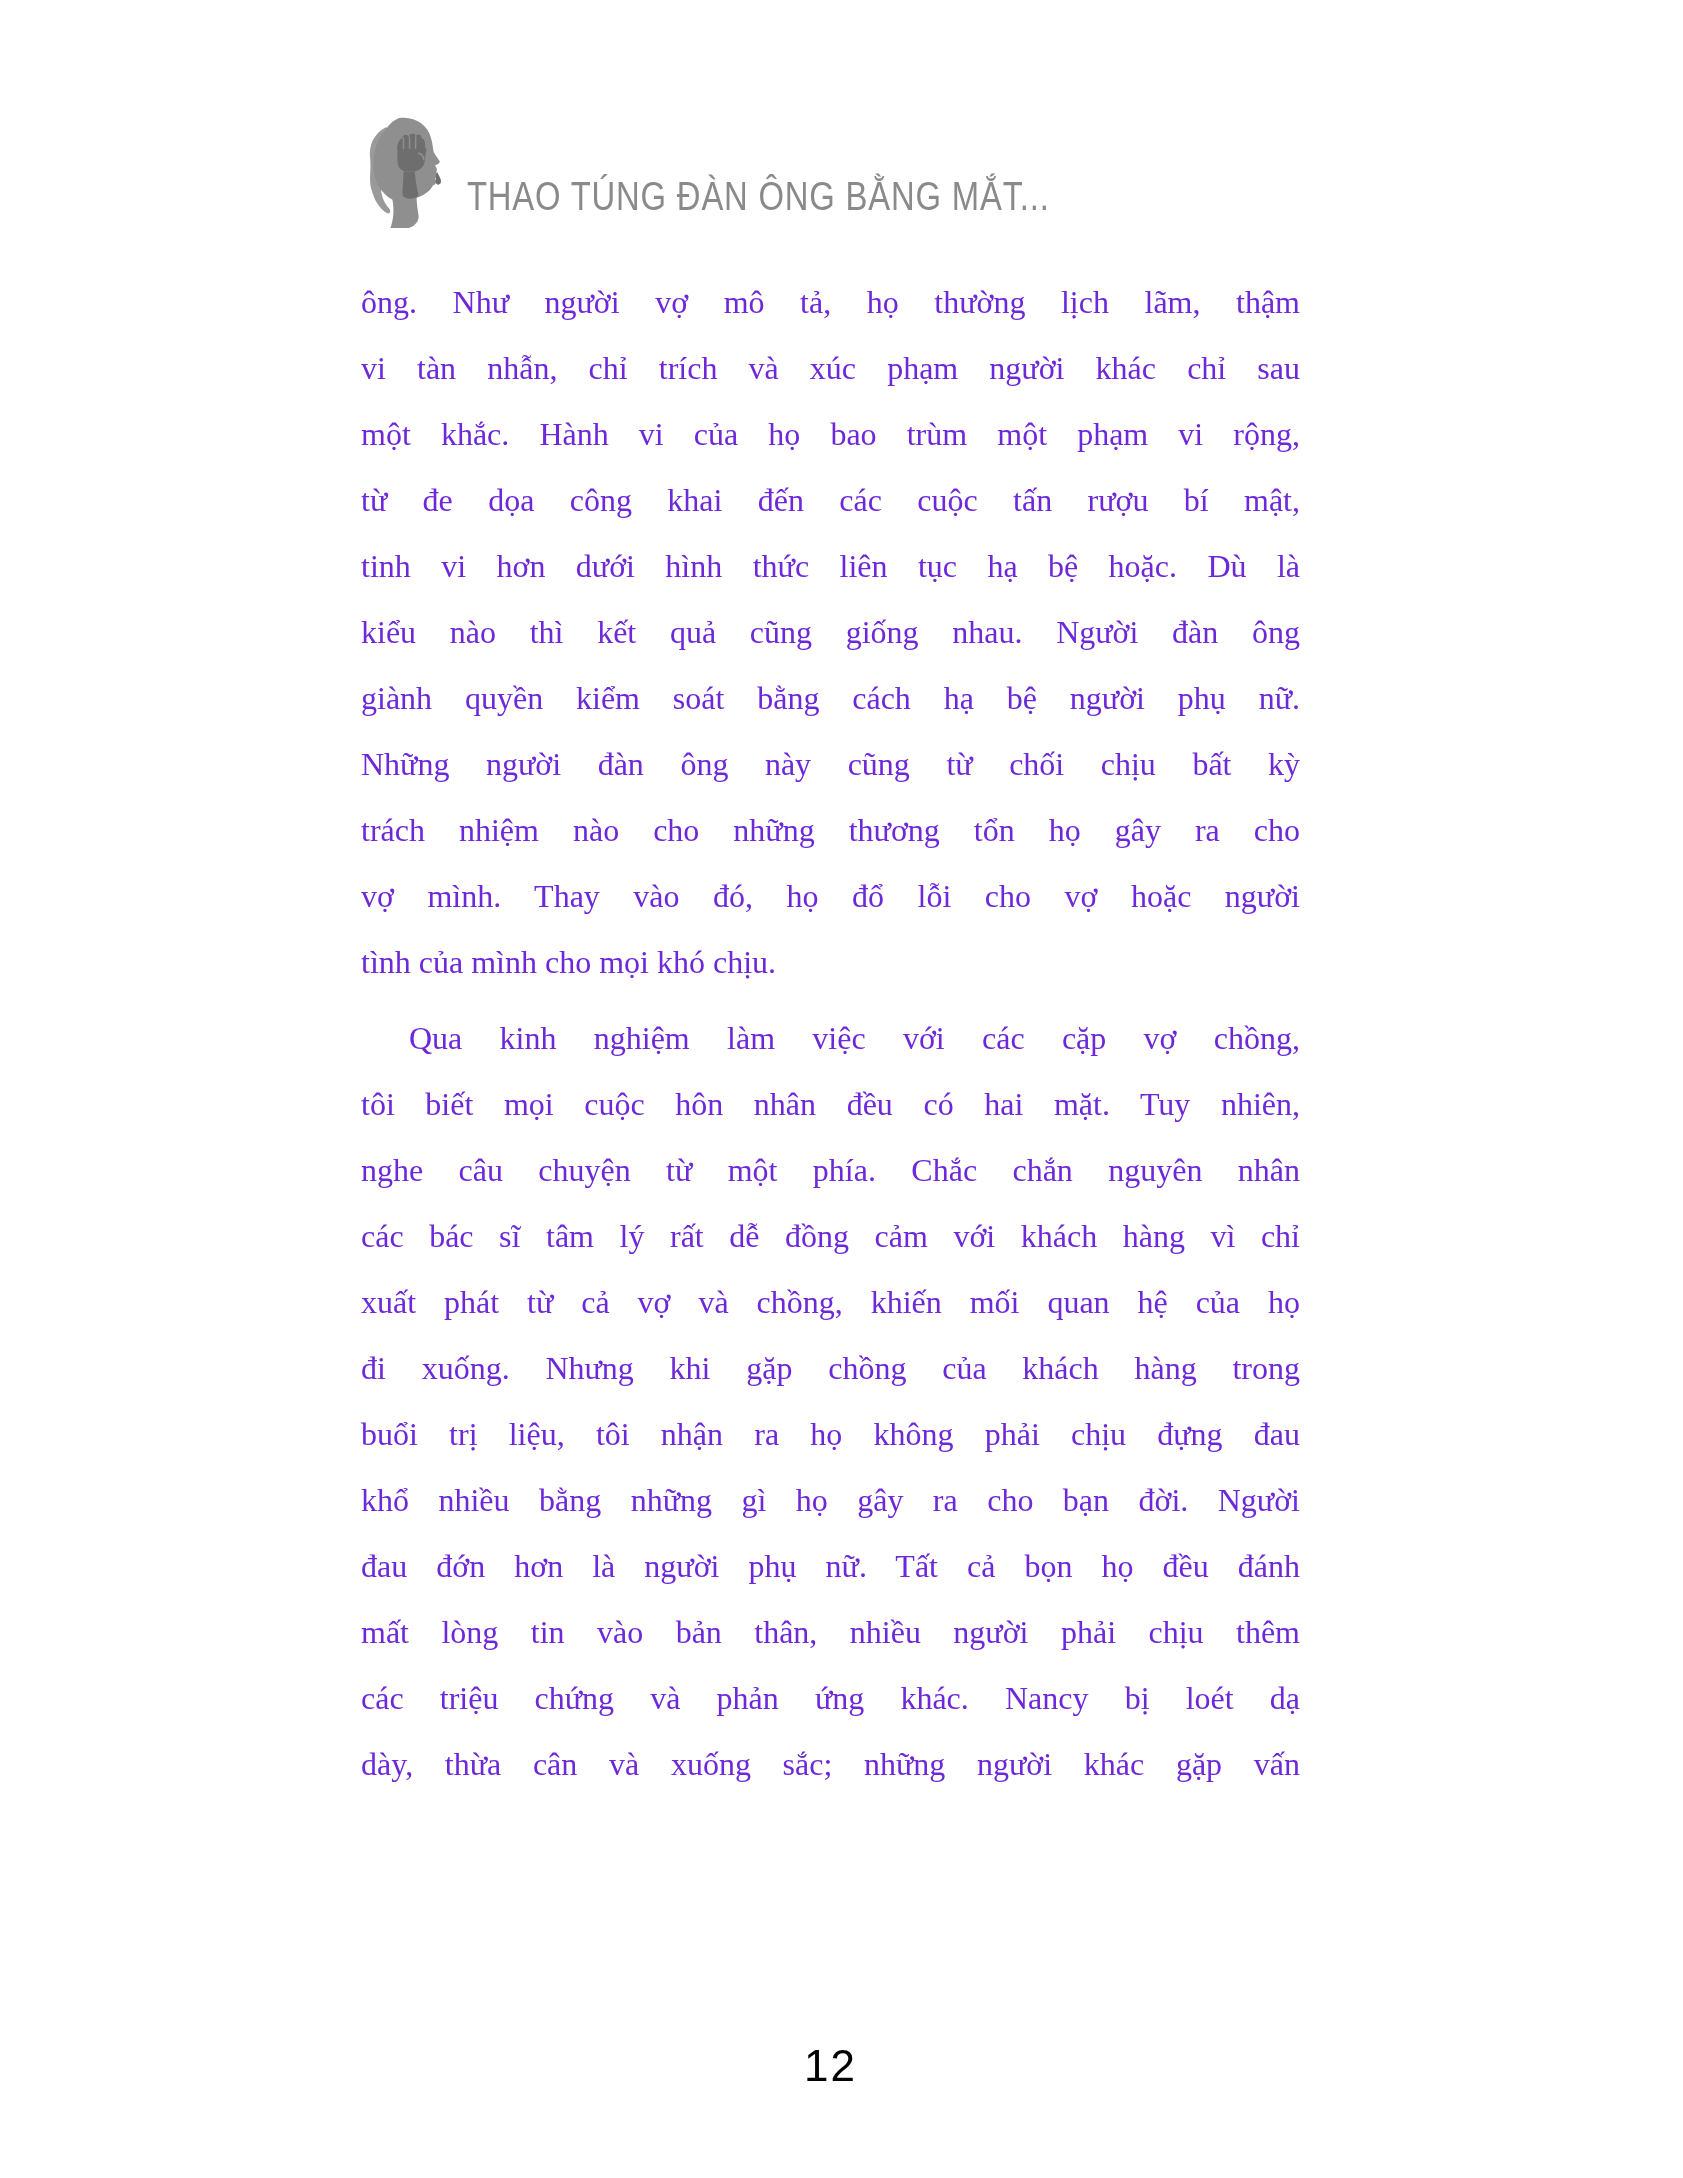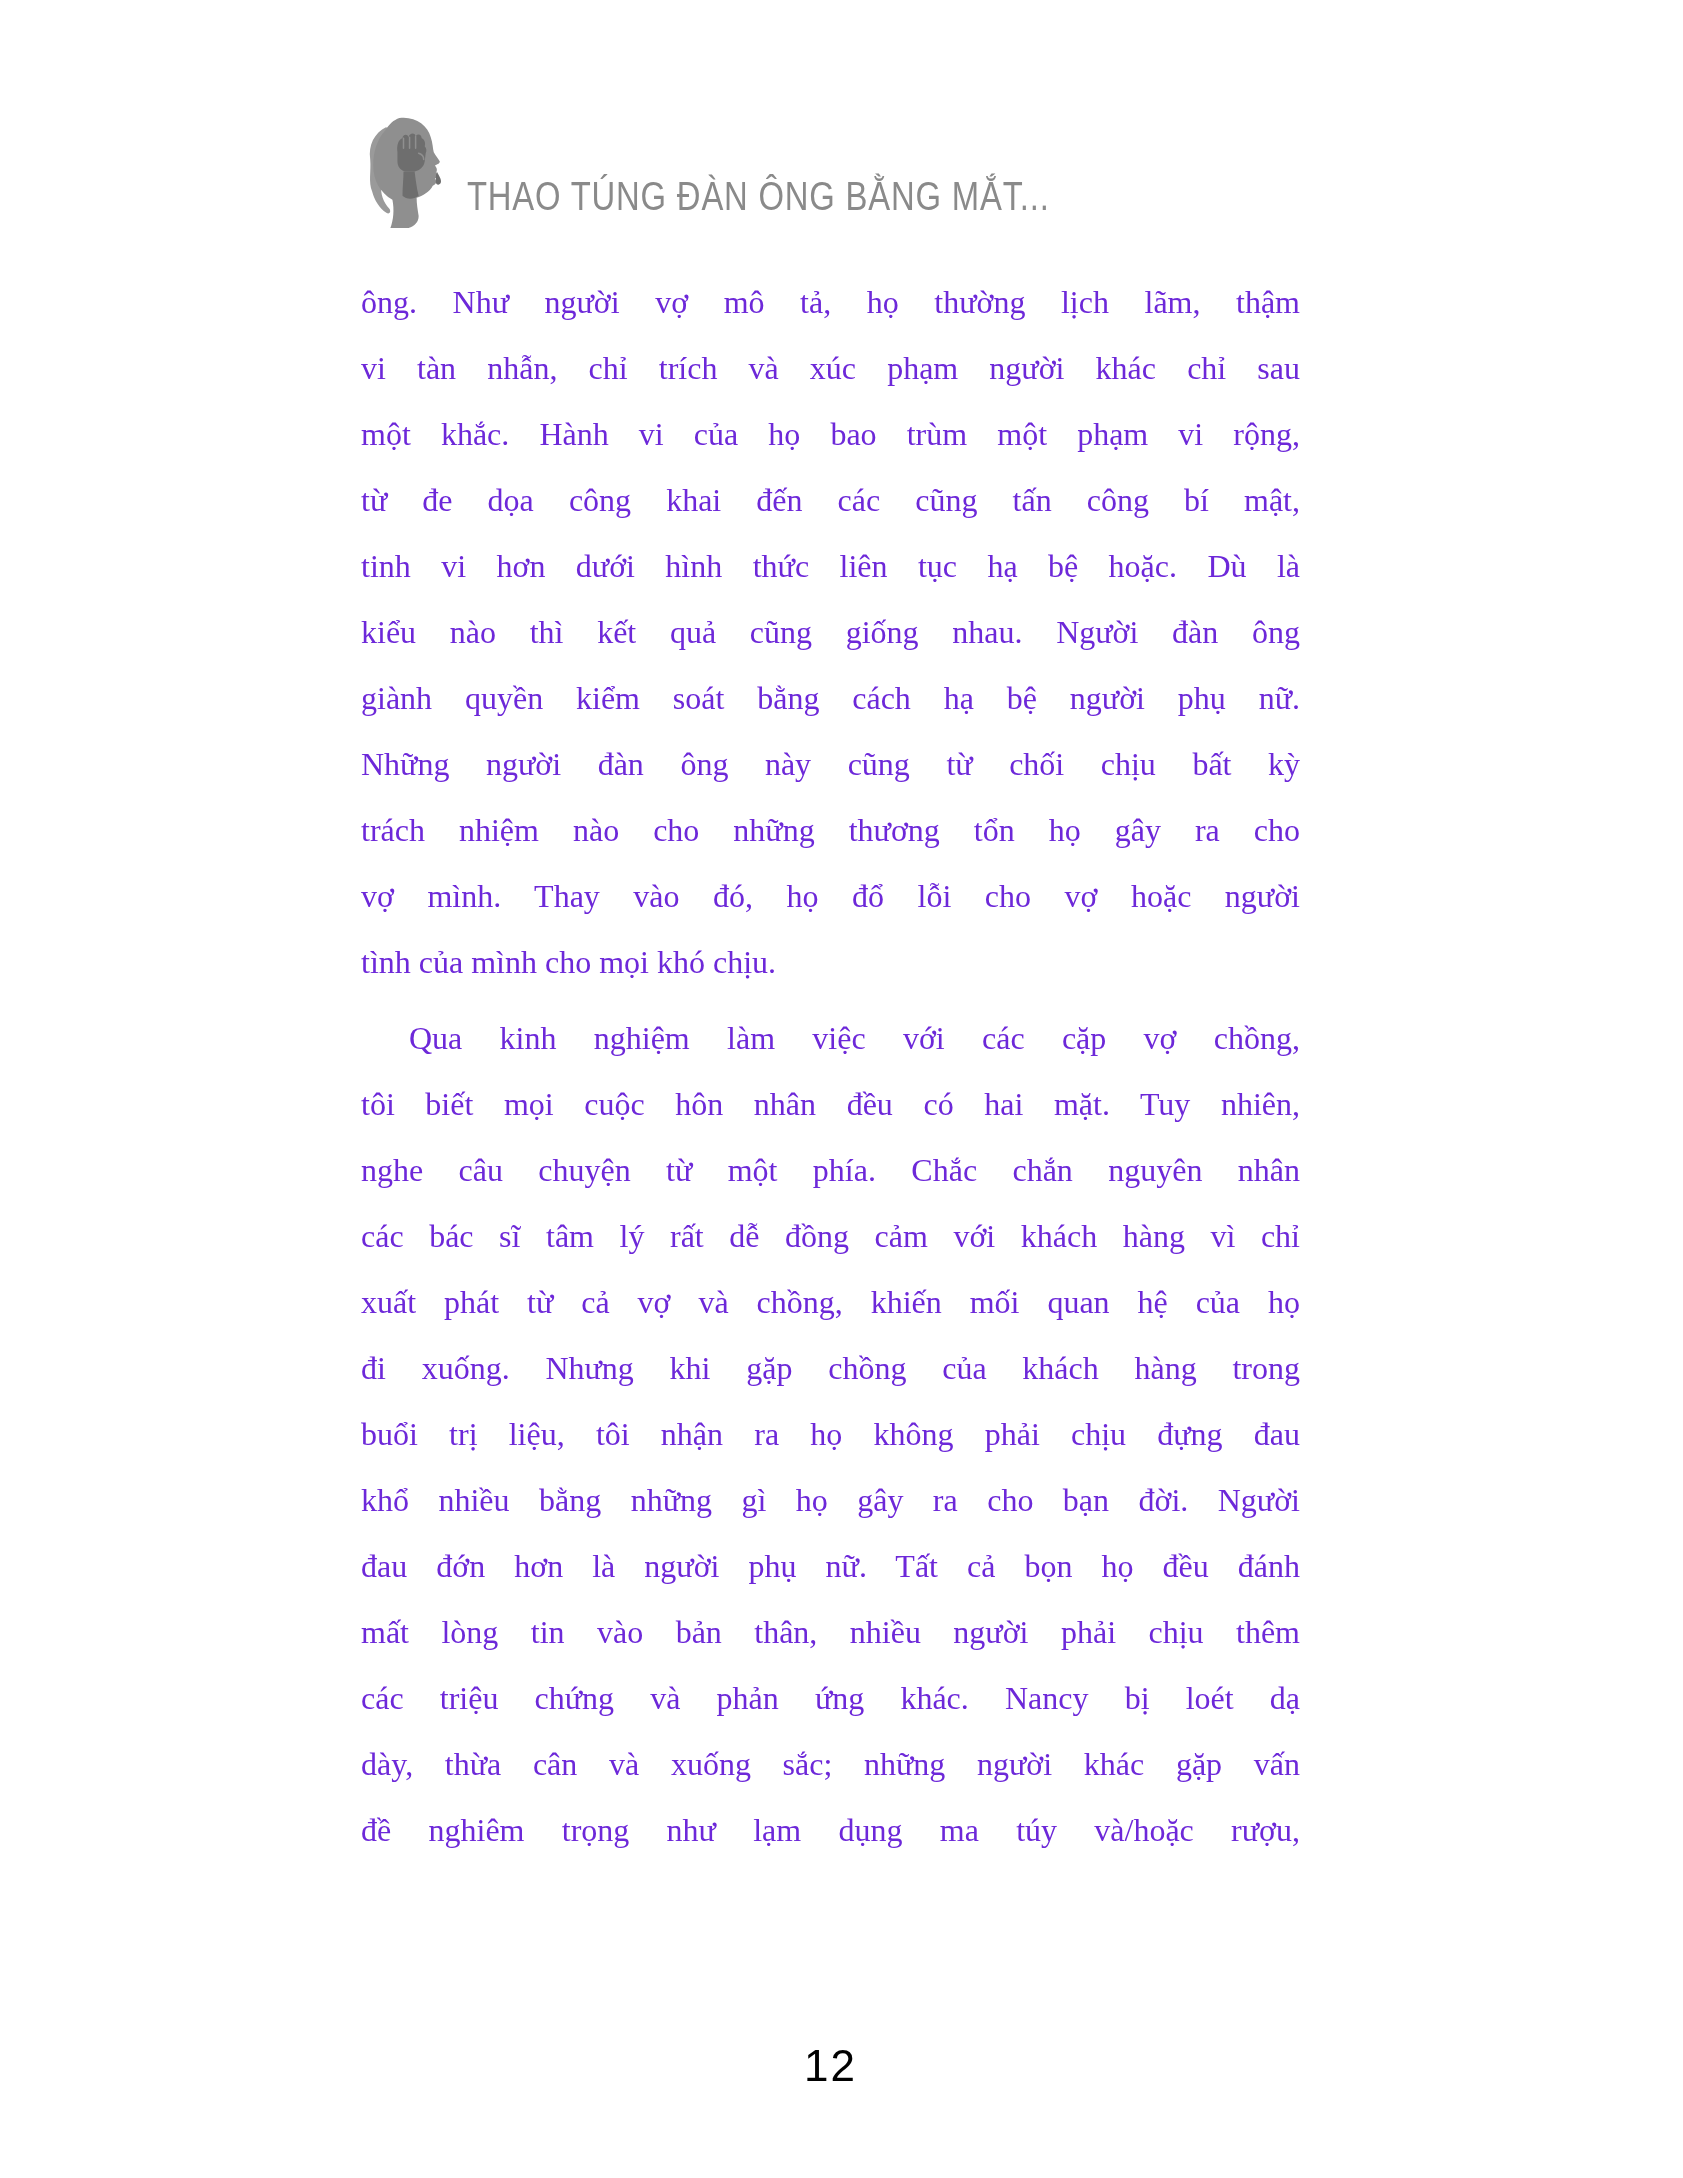--- a/index.html
+++ b/index.html
@@ -81,21 +81,21 @@
   </svg>
 
   <div class="header-title">THAO TÚNG ĐÀN ÔNG BẰNG MẮT...</div>
 
   <div class="textblock">
 
     <div class="para">
       <div class="line">ông. Như người vợ mô tả, họ thường lịch lãm, thậm</div>
       <div class="line">vi tàn nhẫn, chỉ trích và xúc phạm người khác chỉ sau</div>
       <div class="line">một khắc. Hành vi của họ bao trùm một phạm vi rộng,</div>
-      <div class="line">từ đe dọa công khai đến các cũng tấn công bí mật,</div>
+      <div class="line">từ đe dọa công khai đến các cuộc tấn rượu bí mật,</div>
       <div class="line">tinh vi hơn dưới hình thức liên tục hạ bệ hoặc. Dù là</div>
       <div class="line">kiểu nào thì kết quả cũng giống nhau. Người đàn ông</div>
       <div class="line">giành quyền kiểm soát bằng cách hạ bệ người phụ nữ.</div>
       <div class="line">Những người đàn ông này cũng từ chối chịu bất kỳ</div>
       <div class="line">trách nhiệm nào cho những thương tổn họ gây ra cho</div>
       <div class="line">vợ mình. Thay vào đó, họ đổ lỗi cho vợ hoặc người</div>
       <div class="line pend">tình của mình cho mọi khó chịu.</div>
     </div>
 
     <div class="para para2">
@@ -104,21 +104,20 @@
       <div class="line">nghe câu chuyện từ một phía. Chắc chắn nguyên nhân</div>
       <div class="line">các bác sĩ tâm lý rất dễ đồng cảm với khách hàng vì chỉ</div>
       <div class="line">xuất phát từ cả vợ và chồng, khiến mối quan hệ của họ</div>
       <div class="line">đi xuống. Nhưng khi gặp chồng của khách hàng trong</div>
       <div class="line">buổi trị liệu, tôi nhận ra họ không phải chịu đựng đau</div>
       <div class="line">khổ nhiều bằng những gì họ gây ra cho bạn đời. Người</div>
       <div class="line">đau đớn hơn là người phụ nữ. Tất cả bọn họ đều đánh</div>
       <div class="line">mất lòng tin vào bản thân, nhiều người phải chịu thêm</div>
       <div class="line">các triệu chứng và phản ứng khác. Nancy bị loét dạ</div>
       <div class="line">dày, thừa cân và xuống sắc; những người khác gặp vấn</div>
-      <div class="line">đề nghiêm trọng như lạm dụng ma túy và/hoặc rượu,</div>
     </div>
 
   </div>
 
   <div class="page-number">12</div>
 
 </div>
 
 
 </body></html>

